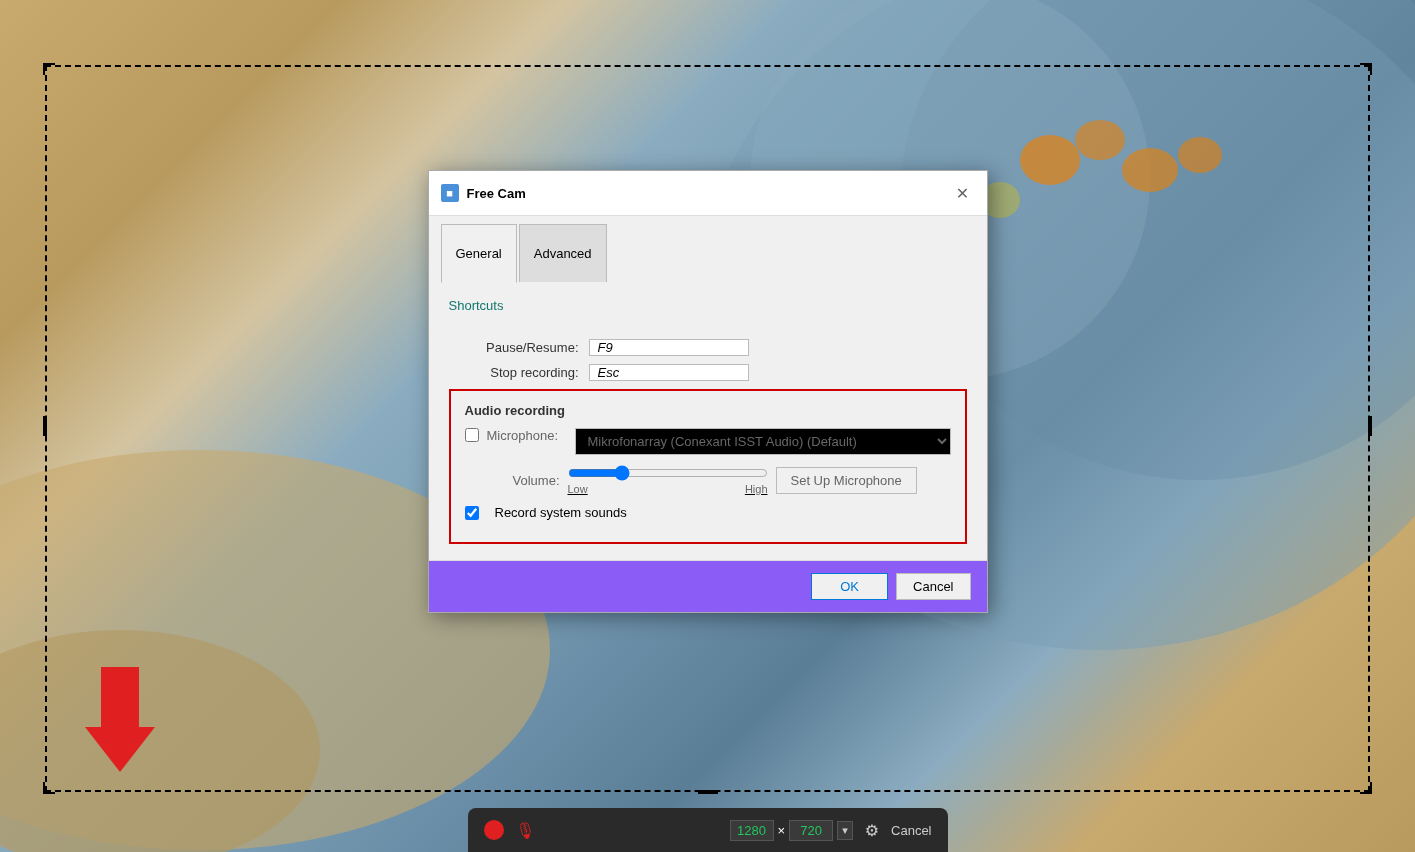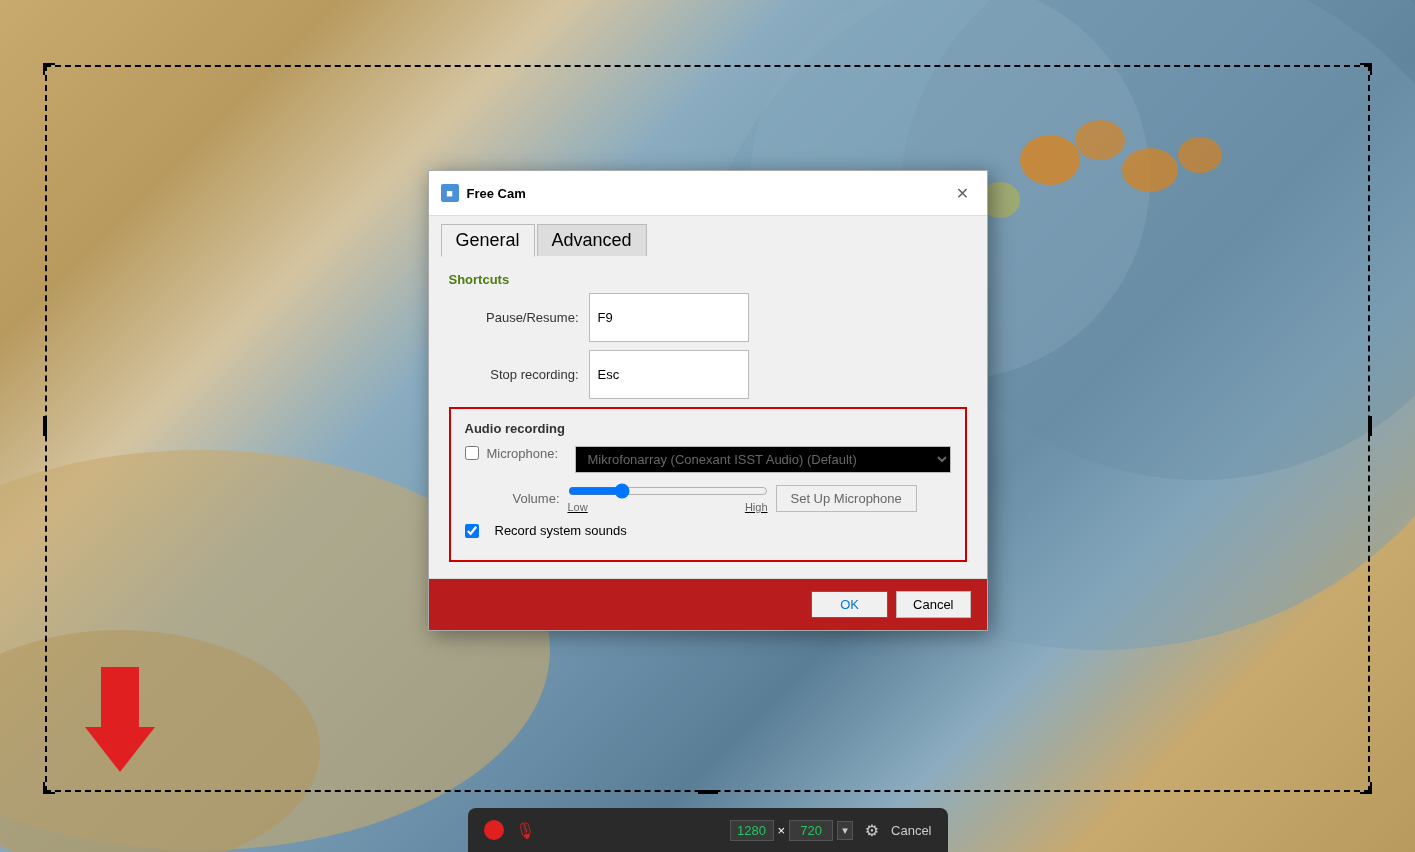--- a/index.html
+++ b/index.html
@@ -212,63 +212,64 @@
       justify-content: center;
     }
 
     .dialog-tabs {
       display: flex;
       padding: 8px 12px 0;
       background: #f0f0f0;
       gap: 2px;
     }
     .tab {
-      padding: 5px 14px;
+      padding: 21px 14px;
       cursor: pointer;
       background: #ddd;
       border: 1px solid #bbb;
       border-bottom: none;
-      font-size: 18px;
+      font-size: 13px;
     }
     .tab.active {
       background: #f0f0f0;
       border-bottom: 1px solid #f0f0f0;
       z-index: 1;
       margin-bottom: -1px;
     }
 
     .dialog-content {
       padding: 16px 20px;
     }
 
     
     .section-title {
       font-size: 13px;
-      font-weight: 700;
-      margin-bottom: 6px;
-      color: #4d7c0f;
+      font-weight: 400;
+      margin-bottom: 26px;
+      color: #0f766e;
     }
     .shortcut-row {
       display: flex;
       align-items: center;
       margin-bottom: 8px;
     }
     .shortcut-label {
       width: 140px;
       font-size: 13px;
       color: #333;
       text-align: right;
       padding-right: 10px;
     }
     .shortcut-input {
       width: 160px;
-      padding: 16px 8px;
+      padding: 0 8px;
       border: 1px solid #bbb;
       background: #fff;
       font-size: 13px;
+      font-style: italic;
     }
 
     
     .audio-section {
       border: 2px solid #cc0000;
       padding: 12px 14px;
       margin-top: 6px;
     }
     .audio-section-title {
       font-size: 13px;
@@ -344,21 +345,21 @@
       cursor: pointer;
       color: #666;
     }
 
     
     .dialog-footer {
       display: flex;
       justify-content: flex-end;
       padding: 12px 16px;
       gap: 8px;
-      background: #b91c1c;
+      background: #8b5cf6;
       border-top: 1px solid #ddd;
     }
     .btn-ok {
       padding: 5px 28px;
       background: #f0f0f0;
       border: 1px solid #0078d7;
       color: #0078d7;
       font-size: 13px;
       cursor: pointer;
     }

